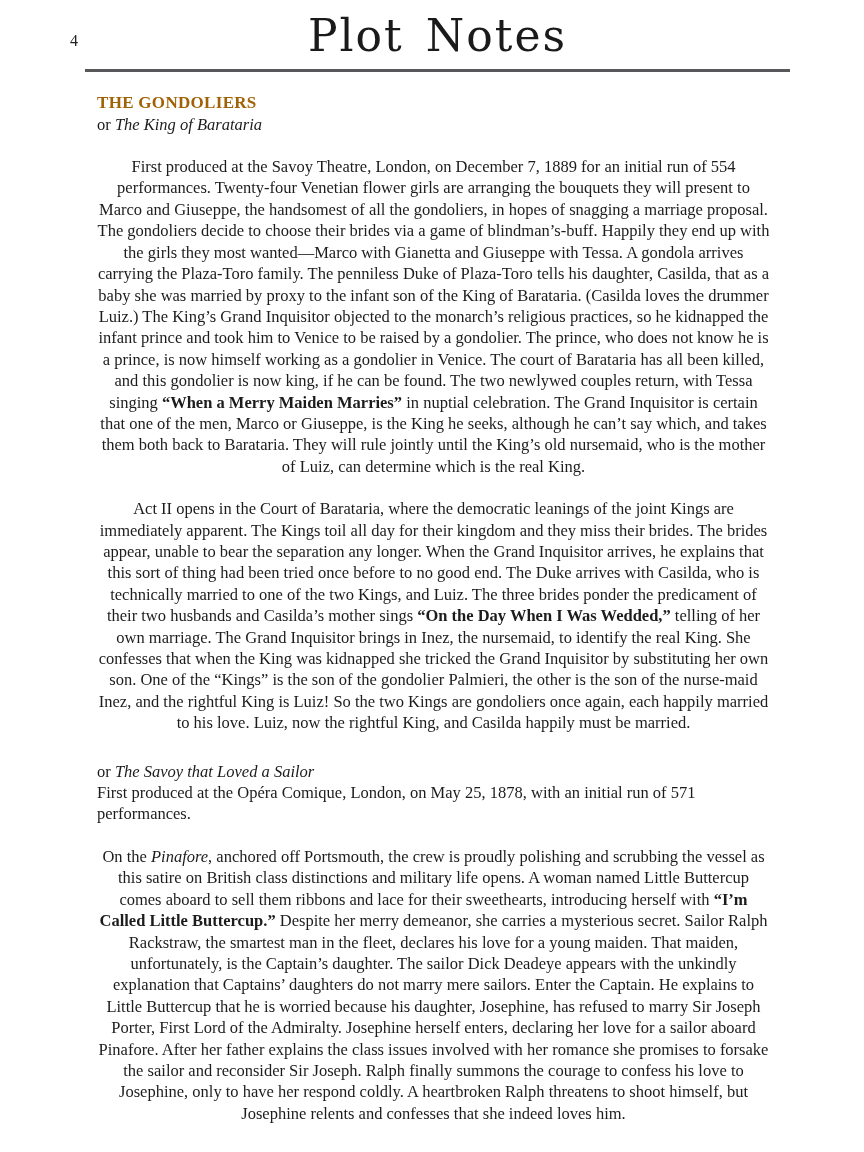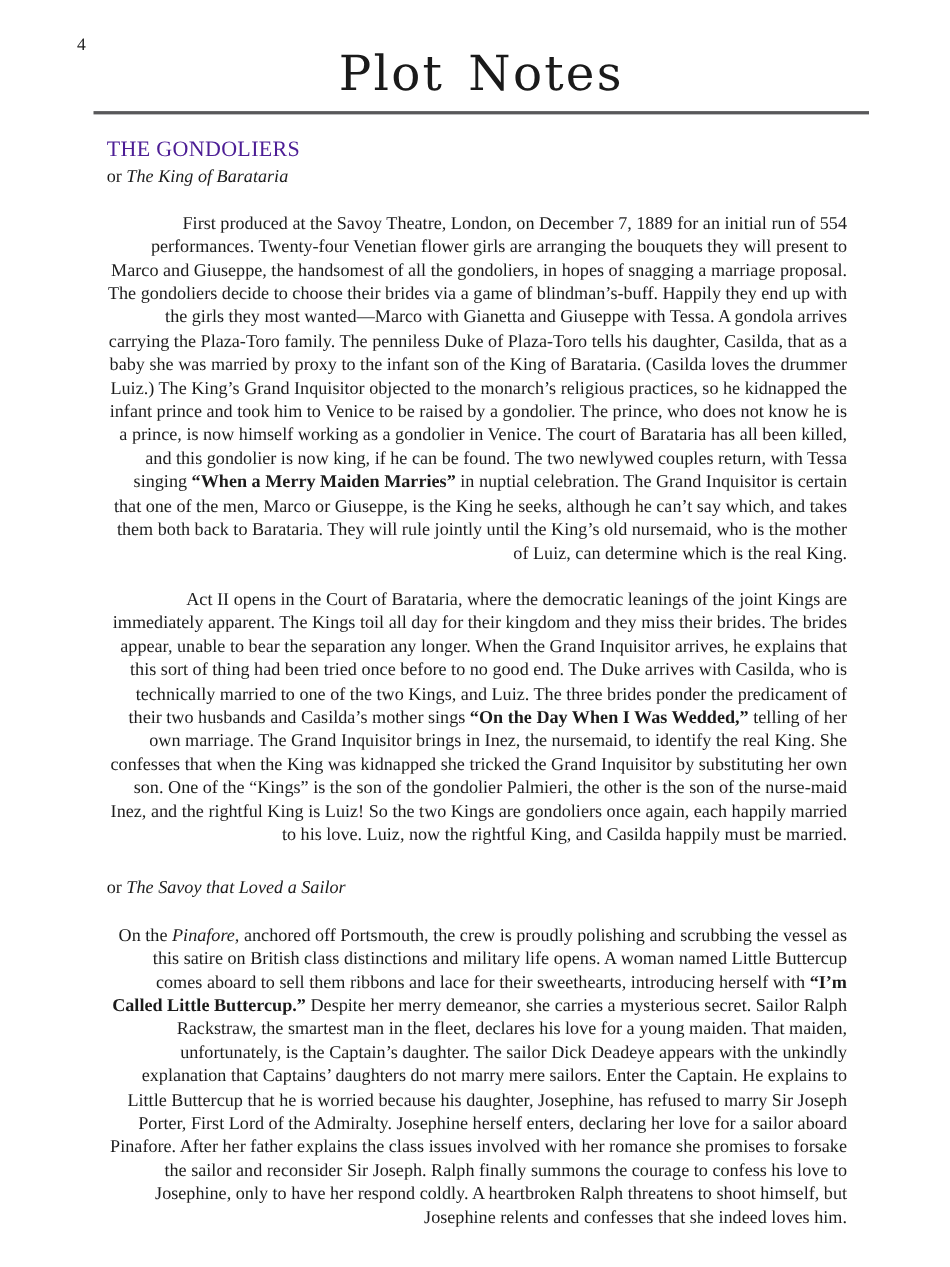--- a/index.html
+++ b/index.html
@@ -13,21 +13,21 @@
     overflow: hidden;
   }
   .page-number {
     position: absolute;
     top: 32px;
     left: 70px;
     font-size: 16px;
     color: #222;
   }
   .header {
-    padding-top: 44px;
+    padding-top: 12px;
     width: 705px;
     margin: 0 auto 0 85px;
     text-align: center;
   }
   .page-title {
     font-family: "DejaVu Serif", "Liberation Serif", serif;
     font-size: 44px;
     font-weight: 500;
     letter-spacing: 2px;
     color: #1a1a1a;
@@ -41,42 +41,42 @@
     border: none;
     margin: 9px auto 0 85px;
   }
   .content {
     width: 673px;
     margin-left: 97px;
     margin-top: 20px;
   }
   .opera-section { margin-bottom: 27px; }
   .section-heading {
-    font-size: 20px;
-    font-weight: 400;
+    font-size: 17px;
+    font-weight: 700;
     letter-spacing: 0.3px;
-    color: #4c1d95;
+    color: #a16207;
     line-height: 1.25;
   }
   .alt-title {
     font-size: 16.5px;
     line-height: 1.3;
     color: #1c1c1c;
   }
   .alt-title .work-title { font-style: italic; }
   p.intro {
     font-size: 16.5px;
     line-height: 21.4px;
     margin: 0;
   }
   p.body-par {
     font-size: 16.5px;
     line-height: 21.4px;
     margin-top: 21px;
-    text-align: right;
+    text-align: center;
   }
   .run-bold { font-weight: 700; }
   .run-italic { font-style: italic; margin-top: 25px; }
 </style>
 </head>
 <body>
 
 <div class="page-number">4</div>
 
 <div class="header">
@@ -86,15 +86,16 @@
 
 <div class="content">
     <section class="opera-section">
       <h2 class="section-heading">THE GONDOLIERS</h2>
       <div class="alt-title"><span>or </span><span class="work-title run-italic">The King of Barataria</span></div>
       <p class="body-par"><span>First produced at the Savoy Theatre, London, on December 7, 1889 for an initial run of 554 performances. Twenty-four Venetian flower girls are arranging the bouquets they will present to Marco and Giuseppe, the handsomest of all the gondoliers, in hopes of snagging a marriage proposal. The gondoliers decide to choose their brides via a game of blindman’s-buff. Happily they end up with the girls they most wanted—Marco with Gianetta and Giuseppe with Tessa. A gondola arrives carrying the Plaza-Toro family. The penniless Duke of Plaza-Toro tells his daughter, Casilda, that as a baby she was married by proxy to the infant son of the King of Barataria. (Casilda loves the drummer Luiz.) The King’s Grand Inquisitor objected to the monarch’s religious practices, so he kidnapped the infant prince and took him to Venice to be raised by a gondolier. The prince, who does not know he is a prince, is now himself working as a gondolier in Venice. The court of Barataria has all been killed, and this gondolier is now king, if he can be found. The two newlywed couples return, with Tessa singing </span><span class="run-bold">“When a Merry Maiden Marries”</span><span> in nuptial celebration. The Grand Inquisitor is certain that one of the men, Marco or Giuseppe, is the King he seeks, although he can’t say which, and takes them both back to Barataria. They will rule jointly until the King’s old nursemaid, who is the mother of Luiz, can determine which is the real King.</span></p>
       <p class="body-par"><span>Act II opens in the Court of Barataria, where the democratic leanings of the joint Kings are immediately apparent. The Kings toil all day for their kingdom and they miss their brides. The brides appear, unable to bear the separation any longer. When the Grand Inquisitor arrives, he explains that this sort of thing had been tried once before to no good end. The Duke arrives with Casilda, who is technically married to one of the two Kings, and Luiz. The three brides ponder the predicament of their two husbands and Casilda’s mother sings </span><span class="run-bold">“On the Day When I Was Wedded,”</span><span> telling of her own marriage. The Grand Inquisitor brings in Inez, the nursemaid, to identify the real King. She confesses that when the King was kidnapped she tricked the Grand Inquisitor by substituting her own son. One of the “Kings” is the son of the gondolier Palmieri, the other is the son of the nurse-maid Inez, and the rightful King is Luiz! So the two Kings are gondoliers once again, each happily married to his love. Luiz, now the rightful King, and Casilda happily must be married.</span></p>
     </section>
     <section class="opera-section">
       <div class="alt-title"><span>or </span><span class="work-title run-italic">The Savoy that Loved a Sailor</span></div>
+      <p class="intro">First produced at the Opéra Comique, London, on May 25, 1878, with an initial run of 571 performances.</p>
       <p class="body-par"><span>On the </span><span class="run-italic">Pinafore</span><span>, anchored off Portsmouth, the crew is proudly polishing and scrubbing the vessel as this satire on British class distinctions and military life opens. A woman named Little Buttercup comes aboard to sell them ribbons and lace for their sweethearts, introducing herself with </span><span class="run-bold">“I’m Called Little Buttercup.”</span><span> Despite her merry demeanor, she carries a mysterious secret. Sailor Ralph Rackstraw, the smartest man in the fleet, declares his love for a young maiden. That maiden, unfortunately, is the Captain’s daughter. The sailor Dick Deadeye appears with the unkindly explanation that Captains’ daughters do not marry mere sailors. Enter the Captain. He explains to Little Buttercup that he is worried because his daughter, Josephine, has refused to marry Sir Joseph Porter, First Lord of the Admiralty. Josephine herself enters, declaring her love for a sailor aboard Pinafore. After her father explains the class issues involved with her romance she promises to forsake the sailor and reconsider Sir Joseph. Ralph finally summons the courage to confess his love to Josephine, only to have her respond coldly. A heartbroken Ralph threatens to shoot himself, but Josephine relents and confesses that she indeed loves him.</span></p>
     </section>
   </div>
 
 </body></html>

